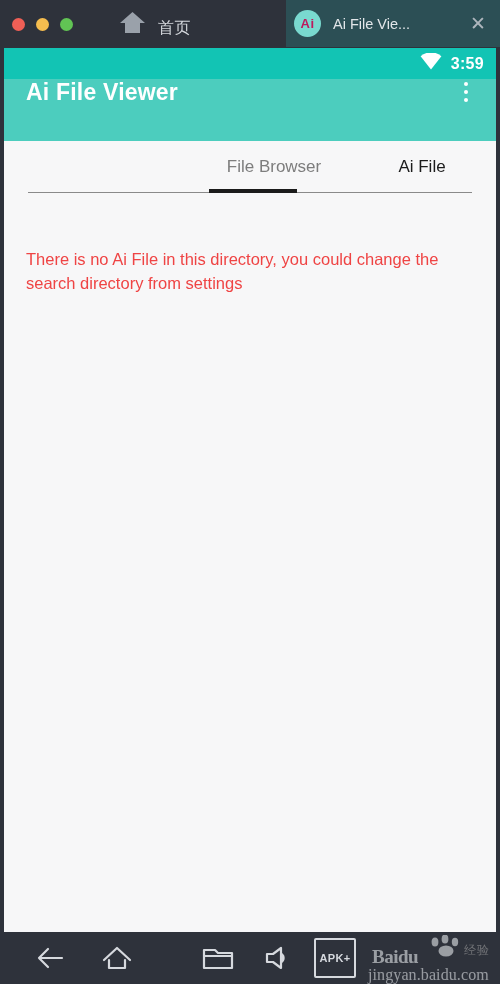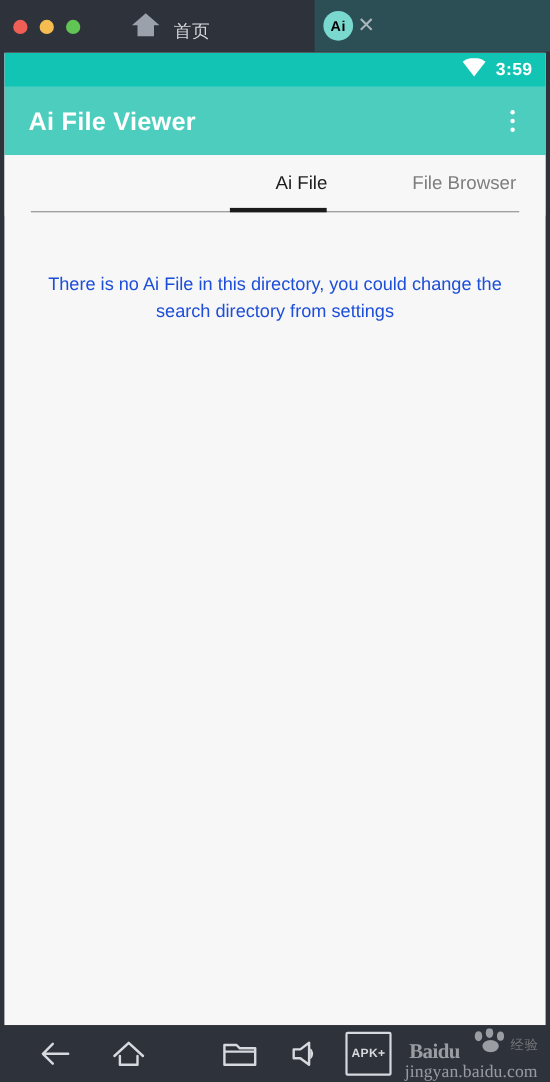--- a/index.html
+++ b/index.html
@@ -67,21 +67,21 @@
     background: #2c4f55;
     display: flex;
     align-items: center;
     padding: 0 10px 0 8px;
     box-sizing: border-box;
   }
   .tab-favicon {
     width: 27px; height: 27px;
     border-radius: 50%;
     background: #79d9cf;
-    color: #000000;
+    color: #be185d;
     font-size: 13px;
     font-weight: bold;
     display: flex;
     align-items: center;
     justify-content: center;
     flex: 0 0 auto;
     letter-spacing: .5px;
   }
   .tab-title {
     flex: 1;
@@ -124,21 +124,20 @@
     color: #ffffff;
     font-size: 16px;
     font-weight: bold;
     letter-spacing: .3px;
   }
 
   .appbar {
     height: 62px;
     background: #4ccdbe;
     display: flex;
-    align-items: center;
     padding: 0 18px 0 22px;
     box-sizing: border-box;
   }
   .appbar .title {
     flex: 1;
     color: #ffffff;
     font-size: 23px;
     font-weight: bold;
     letter-spacing: .2px;
   }
@@ -200,23 +199,22 @@
     background: #1b1b1b;
   }
 
   
   .content {
     padding: 52px 22px 0 22px;
   }
   .empty-msg {
     font-size: 16.5px;
     line-height: 1.45;
-    color: #1d4ed8;
+    color: #ef4444;
     margin: 0;
-    text-align: center;
   }
   .no-result {
     font-size: 16.5px;
     color: #8d8d92;
     text-align: center;
     margin: 5px 0 0 0;
   }
 
   
   .navbar {
@@ -298,20 +296,21 @@
       <span>
         <svg width="29" height="26" viewBox="0 0 29 26" aria-hidden="true">
           <path d="M14.5 3 L27 14 H22 V24 H7 V14 H2 Z" fill="#9aa1aa"></path>
         </svg>
       </span>
       <span class="label">首页</span>
     </div>
 
     <div class="browser-tab">
       <span class="tab-favicon">Ai</span>
+      <span class="tab-title">Ai File Vie...</span>
       <span class="tab-close">✕</span>
     </div>
   </div>
 
   <div class="device">
 
     <div class="statusbar">
       <span>
         <svg width="22" height="17" viewBox="0 0 22 17" aria-hidden="true">
           <path d="M11 16.5 L0.6 3.2 A16 16 0 0 1 21.4 3.2 Z" fill="#ffffff"></path>
@@ -325,25 +324,25 @@
       <span class="overflow">
         <i></i>
           <i></i>
           <i></i>
       </span>
     </div>
 
     <div class="tabs">
       <div class="tabstrip">
         <div class="tab-spacer"></div>
+        <div class="tabitem">
+          <span>File Browser</span>
+        </div>
         <div class="tabitem active">
           <span>Ai File</span>
-        </div>
-        <div class="tabitem">
-          <span>File Browser</span>
         </div>
       </div>
       <div class="tab-rule"></div>
       <div class="tab-indicator"></div>
     </div>
 
     <div class="content">
       <p class="empty-msg">There is no Ai File in this directory, you could change the search directory from settings</p>
     </div>
 

